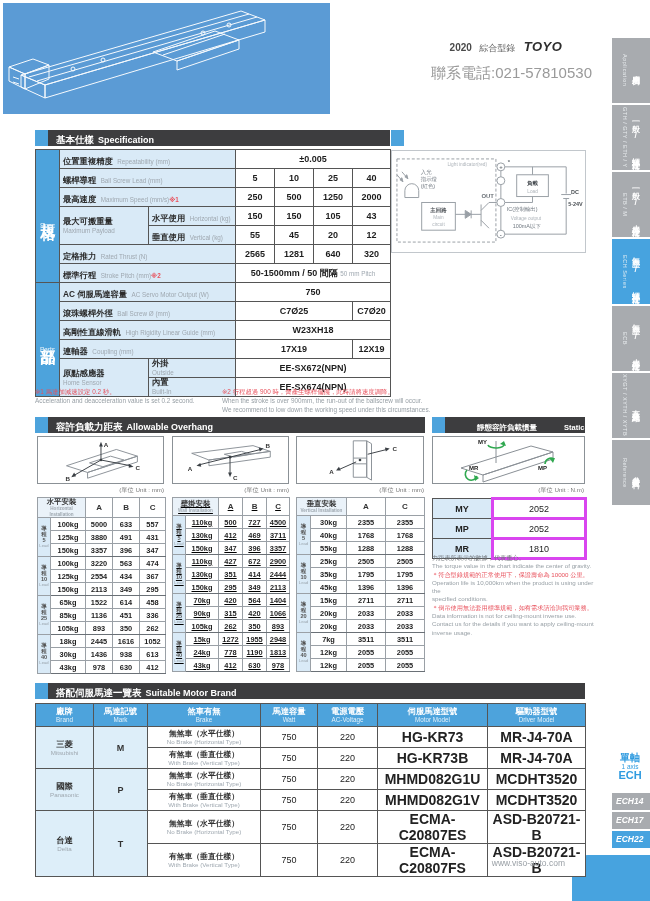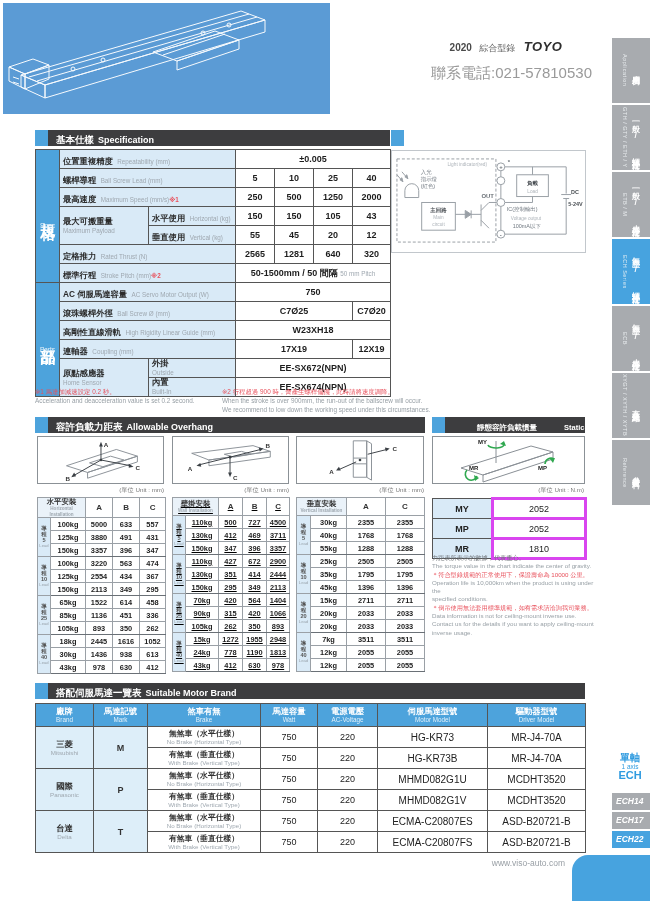--- a/index.html
+++ b/index.html
@@ -90,21 +90,21 @@
   .mot th .hzh{font-size:8.3px;font-weight:bold;display:block;line-height:10px;}
   .mot th .hen{font-size:6.3px;display:block;color:#e3f1fa;line-height:8px;font-weight:normal;}
   .mot td{border:1px solid #555;height:20px;text-align:center;background:#fff;padding:0;}
   .mot td.brand{background:#ddeef9;}
   .mot .bzh2{font-size:8.3px;font-weight:bold;color:#333;display:block;line-height:9px;}
   .mot .ben2{font-size:6.2px;color:#9fa8b0;display:block;line-height:7px;}
   .mot td.mark{background:#ddeef9;font-size:9px;font-weight:bold;color:#333;}
   .mot .bzh{font-size:7.8px;font-weight:bold;color:#333;display:block;line-height:9px;}
   .mot .ben{font-size:6.2px;color:#9fa8b0;display:block;line-height:7px;}
   .mot td.num{font-size:9px;color:#222;}
-  .mot td.model{font-size:10px;color:#222;}
+  .mot td.model{font-size:14px;color:#222;font-weight:bold;}
   .furl{position:absolute;left:380px;top:858px;width:185px;text-align:right;font-size:8.5px;color:#9aa0a6;cursor:pointer;}
 </style>
 </head>
 <body>
 
 <div id="page">
 
   <div class="hero">
     <svg width="327" height="111" viewBox="0 0 327 111">
       <g stroke="#ffffff" fill="none" stroke-width="1" opacity="0.95">

